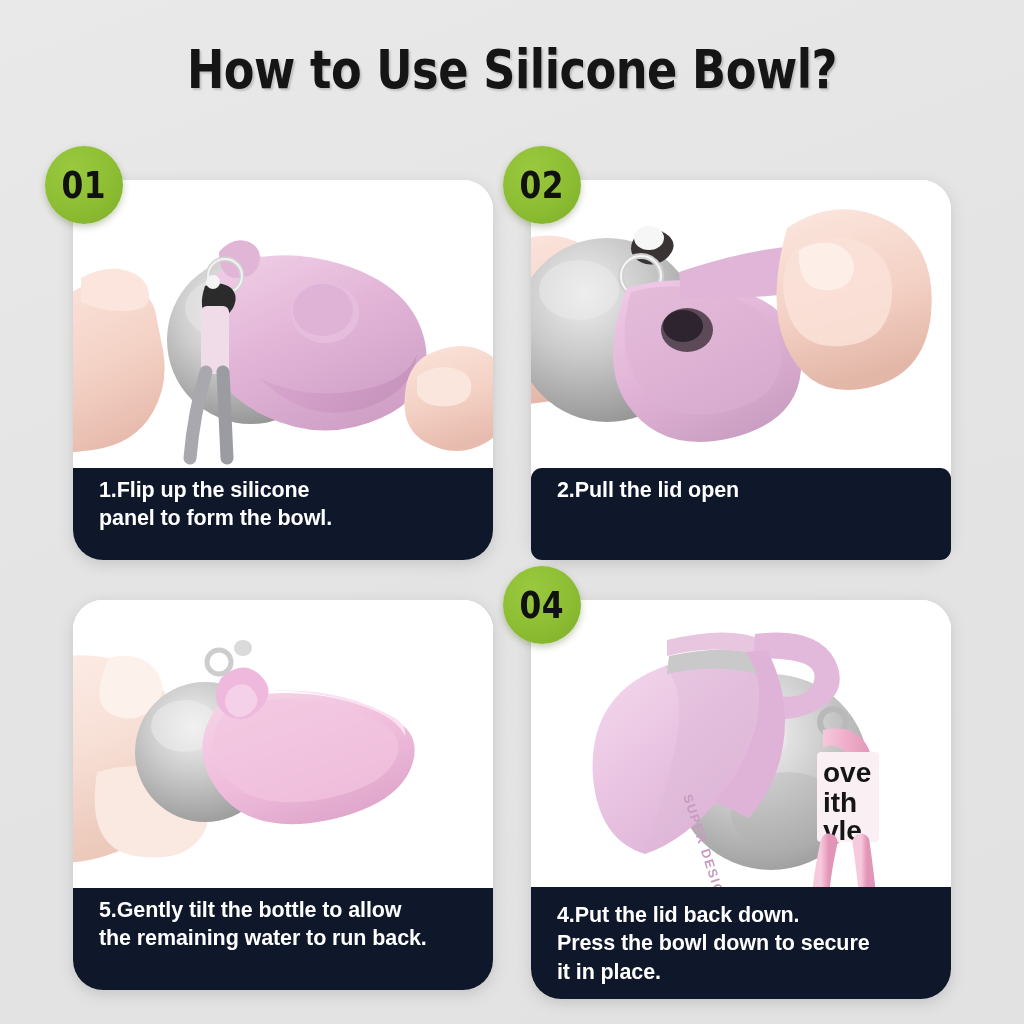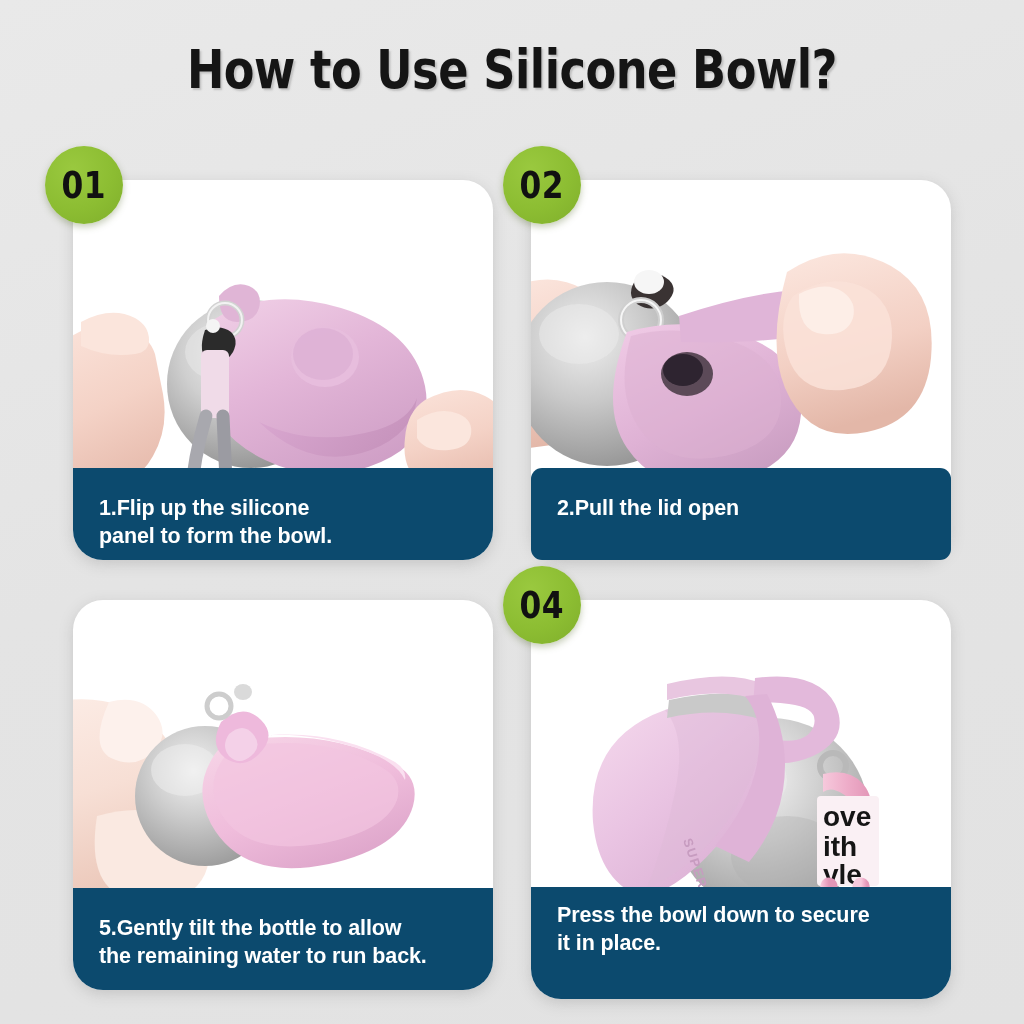--- a/index.html
+++ b/index.html
@@ -62,40 +62,39 @@
   .card.c2 { left: 503px; top: 42px;  height: 380px; }
   .card.c3 { left: 45px;  top: 462px; height: 390px; }
   .card.c4 { left: 503px; top: 462px; height: 399px; }
 
   .photo {
     position: absolute;
     left: 0; right: 0; top: 0;
     border-radius: 30px 30px 0 0;
     overflow: hidden;
     background: #fefefe;
-    margin-top: 44px;
   }
   .card.c1 .photo { height: 288px; }
   .card.c2 .photo { height: 288px; }
   .card.c3 .photo { height: 288px; }
   .card.c4 .photo { height: 288px; }
 
   
   .caption {
     position: absolute;
     left: 0;
     right: 0;
     bottom: 0;
-    background: #0c4a6e;
+    background: #0f172a;
     border-radius: 0 0 30px 30px;
     color: #ffffff;
     font-size: 21.5px;
     font-weight: 600;
     line-height: 1.32;
-    padding: 26px 22px 20px 26px;
+    padding: 8px 22px 20px 26px;
     box-sizing: border-box;
     letter-spacing: -0.1px;
   }
   .card.c1 .caption { height: 92px; }
   .card.c2 .caption { height: 92px; border-radius: 11px; }
   .card.c3 .caption { height: 102px; }
   .card.c4 .caption { height: 112px; padding-top: 14px; }
   .caption span { display: block; white-space: nowrap; }
 
   
@@ -365,19 +364,20 @@
             <text x="292" y="240" font-family="Liberation Sans, sans-serif" font-size="28" font-weight="bold" fill="#151515">yle</text>
 
             <path d="M298 242 q-6 28 -8 48" stroke="url(#cord4)" stroke-width="17" fill="none" stroke-linecap="round"></path>
             <path d="M330 242 q4 28 6 48" stroke="url(#cord4)" stroke-width="17" fill="none" stroke-linecap="round"></path>
 
             <text x="152" y="196" font-family="Liberation Sans, sans-serif" font-size="13" font-weight="bold" fill="#c79cc0" letter-spacing="1.5" transform="rotate(72 152 196)">SUPER DESIGN</text>
           </svg>
         </div>
       </div>
       <div class="caption">
+        <span>4.Put the lid back down.</span>
         <span>Press the bowl down to secure</span>
         <span>it in place.</span>
       </div>
     </div>
 
   </div>
 </div>
 
 </body></html>

